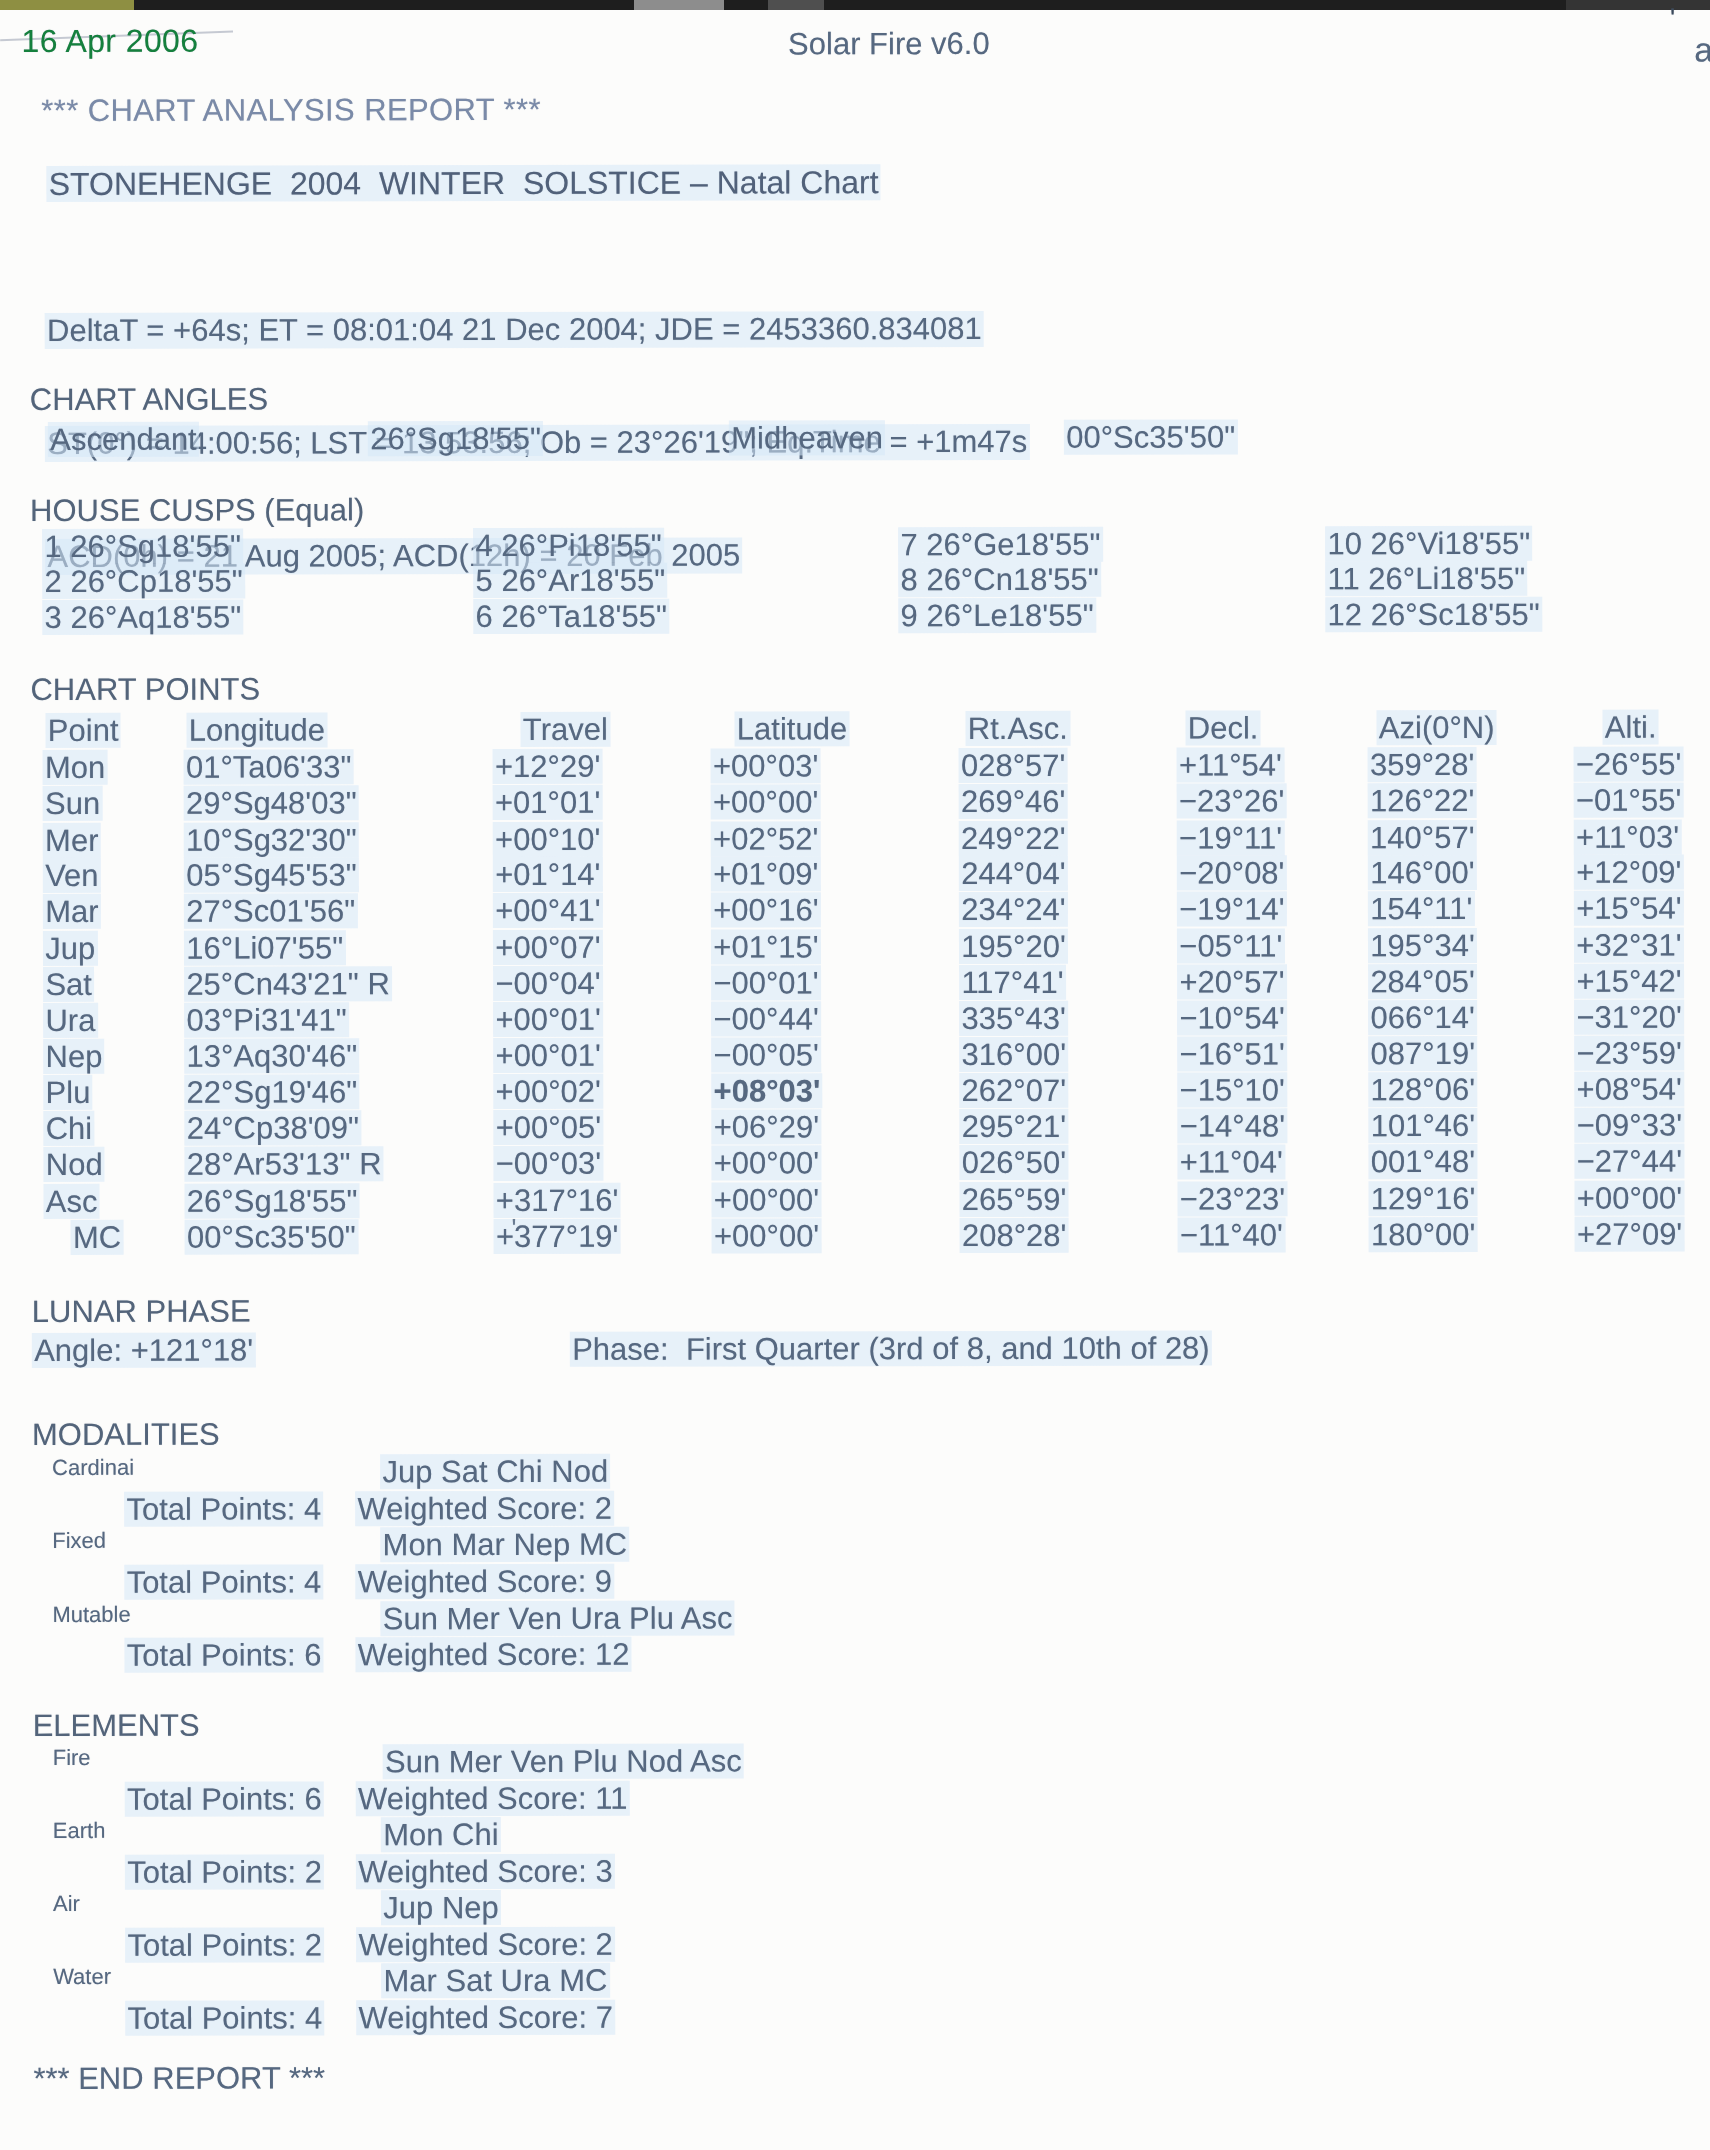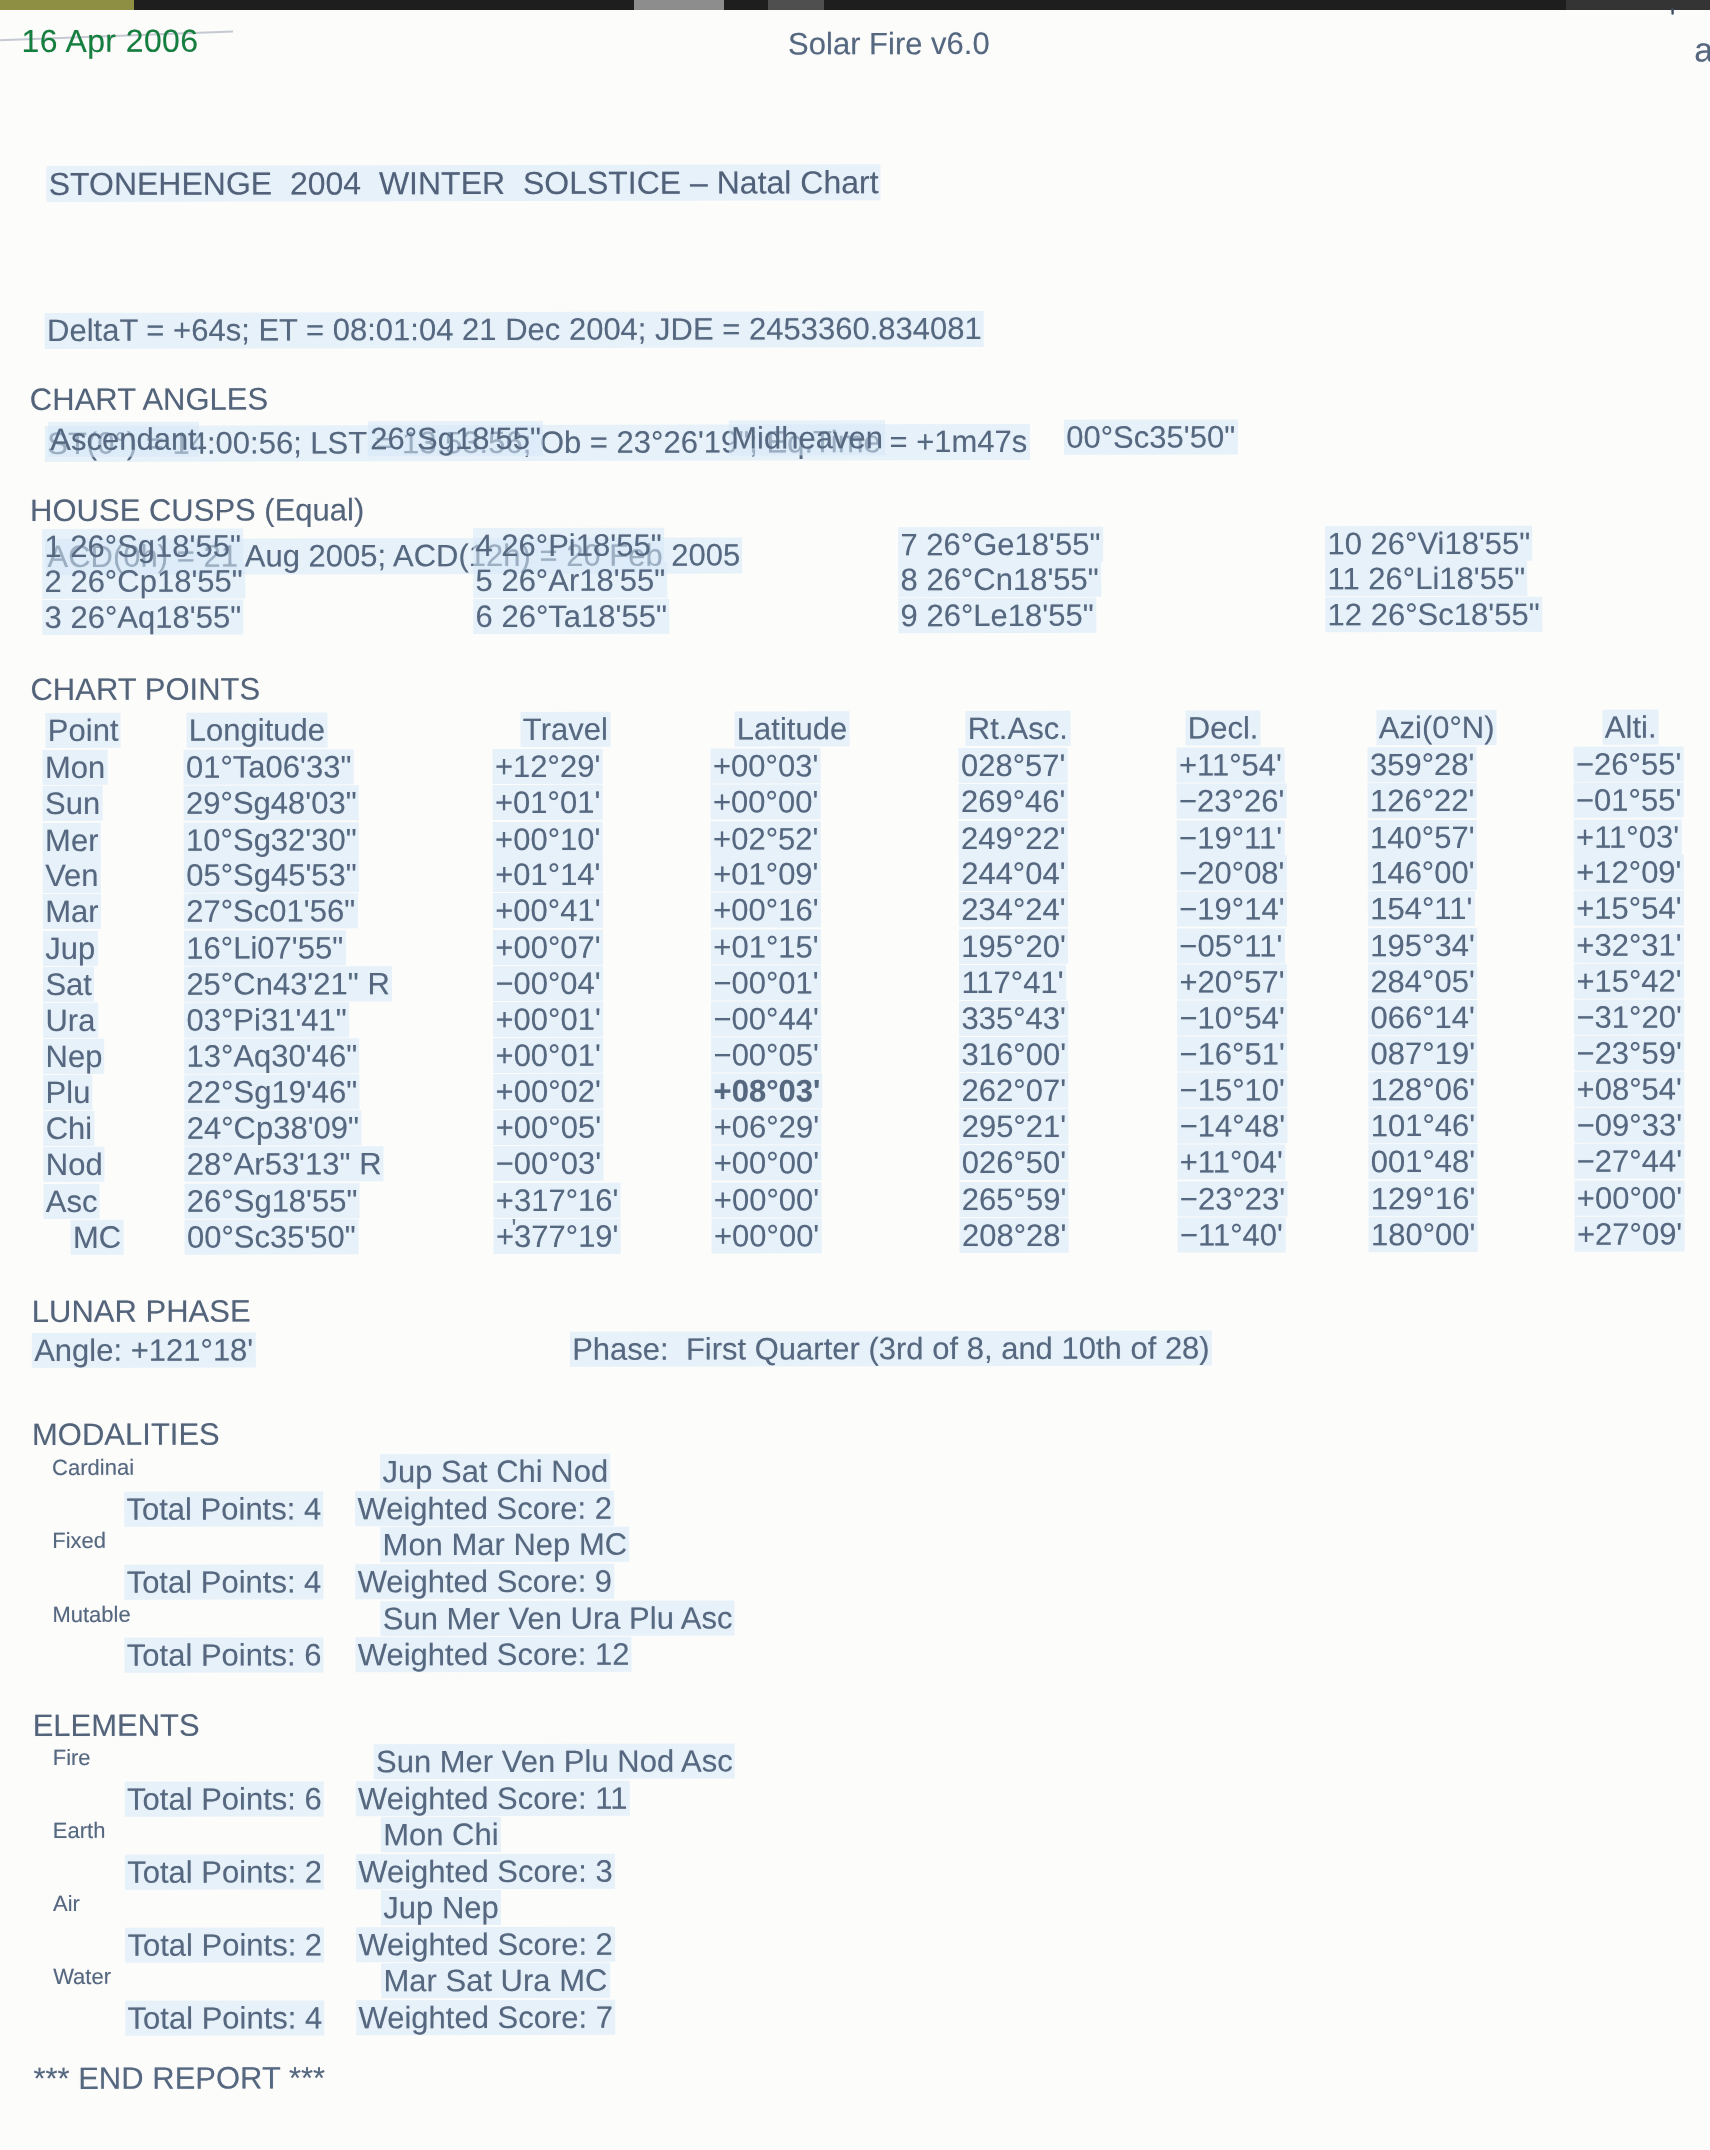--- a/index.html
+++ b/index.html
@@ -74,20 +74,21 @@
   <div class="g3"></div>
 </div>
 
 <div class="content">
   <div class="scanline"></div>
   <div class="txt date">16 Apr 2006</div>
   <div class="txt app">Solar Fire v6.0</div>
   <div class="txt tick1">'</div>
   <div class="txt partial">a</div>
 
+  <div class="txt report-title">*** CHART ANALYSIS REPORT ***</div>
   <div class="txt chart-title"><span class="hl">STONEHENGE  2004  WINTER  SOLSTICE – Natal Chart</span></div>
 
   <div class="txt tech">
     <div><span class="hl">DeltaT = +64s; ET = 08:01:04 21 Dec 2004; JDE = 2453360.834081</span></div>
     <div><span class="hl">ST(0°) = 14:00:56; LST = 13:53:56; Ob = 23°26'19"; Eq.Time = +1m47s</span></div>
     <div><span class="hl">ACD(0h) = 21 Aug 2005; ACD(12h) = 20 Feb 2005</span></div>
   </div>
 
   <div class="txt sec-title t-angles">CHART ANGLES</div>
   <div class="txt a-asc-l"><span class="hl">Ascendant</span></div>
@@ -254,21 +255,21 @@
       <div class="txt grp-tot" style="left: 352px; top: 1565px;"><span class="hl">Weighted Score: 9</span></div>
       <div class="txt grp-name" style="left: 49px; top: 1602px;">Mutable</div>
       <div class="txt grp-pts" style="left: 377px; top: 1602px;"><span class="hl">Sun Mer Ven Ura Plu Asc</span></div>
       <div class="txt grp-tot" style="left: 121px; top: 1638px;"><span class="hl">Total Points: 6</span></div>
       <div class="txt grp-tot" style="left: 352px; top: 1638px;"><span class="hl">Weighted Score: 12</span></div>
     </div>
 
   <div class="txt sec-title t-eles">ELEMENTS</div>
   <div id="eles">
       <div class="txt grp-name" style="left: 49px; top: 1745px;">Fire</div>
-      <div class="txt grp-pts" style="left: 370px; top: 1745px;"><span class="hl">Sun Mer Ven Plu Nod Asc</span></div>
+      <div class="txt grp-pts" style="left: 379px; top: 1745px;"><span class="hl">Sun Mer Ven Plu Nod Asc</span></div>
       <div class="txt grp-tot" style="left: 121px; top: 1782px;"><span class="hl">Total Points: 6</span></div>
       <div class="txt grp-tot" style="left: 352px; top: 1782px;"><span class="hl">Weighted Score: 11</span></div>
       <div class="txt grp-name" style="left: 49px; top: 1818px;">Earth</div>
       <div class="txt grp-pts" style="left: 377px; top: 1818px;"><span class="hl">Mon Chi</span></div>
       <div class="txt grp-tot" style="left: 121px; top: 1855px;"><span class="hl">Total Points: 2</span></div>
       <div class="txt grp-tot" style="left: 352px; top: 1855px;"><span class="hl">Weighted Score: 3</span></div>
       <div class="txt grp-name" style="left: 49px; top: 1891px;">Air</div>
       <div class="txt grp-pts" style="left: 377px; top: 1891px;"><span class="hl">Jup Nep</span></div>
       <div class="txt grp-tot" style="left: 121px; top: 1928px;"><span class="hl">Total Points: 2</span></div>
       <div class="txt grp-tot" style="left: 352px; top: 1928px;"><span class="hl">Weighted Score: 2</span></div>

